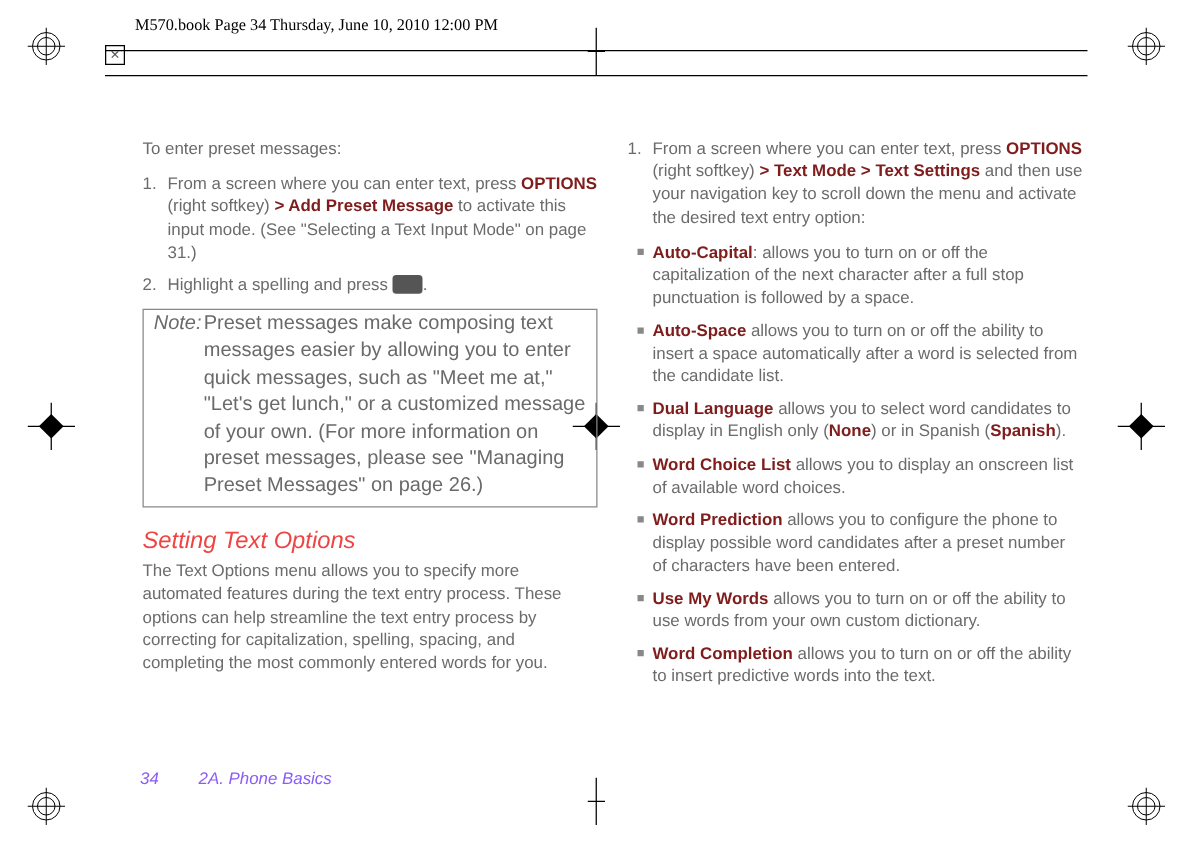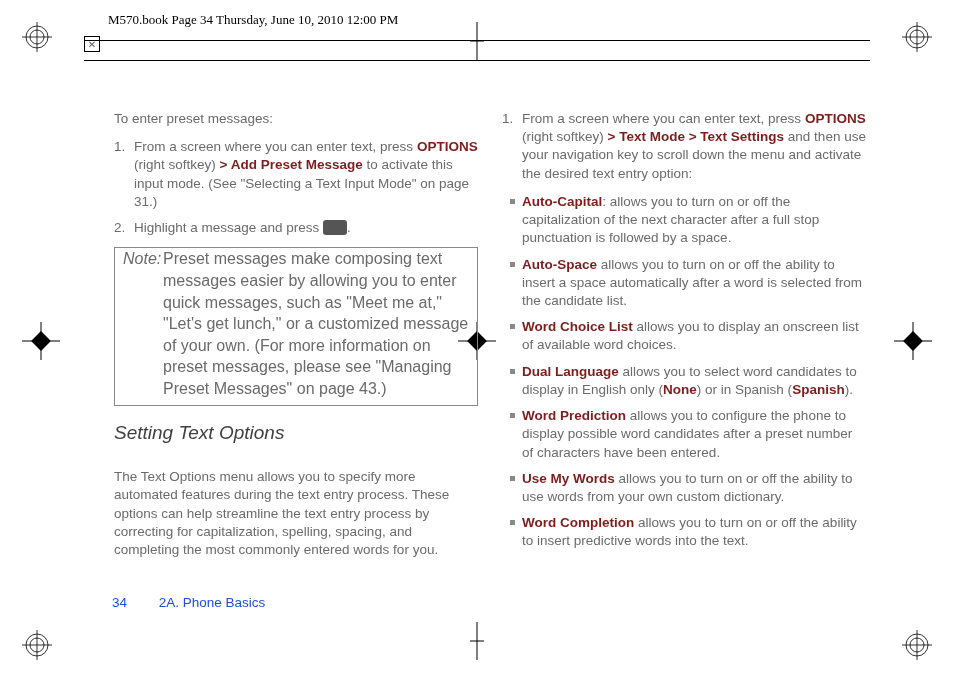--- a/index.html
+++ b/index.html
@@ -101,39 +101,40 @@
     margin: 6px 0 14px 0;
     display: flex;
     gap: 6px;
     color:#6a6a6a;
   }
   .note-box .note-lbl { font-style: italic; min-width: 34px; }
   .note-box .note-body { font-style: normal; }
   .section-hd {
     font-style: italic;
     font-size: 19px;
-    color: #404040;
-    margin: 2px 0 22px 0;
+    color: #ef4444;
+    margin: 2px 0 2px 0;
     font-weight: 400;
   }
   .body-p { margin-bottom: 10px; }
   ul.opts { list-style: none; padding:0; margin-left: 8px; }
   ul.opts > li { position: relative; padding-left: 12px; margin-bottom: 8px; }
   ul.opts > li::before {
     content: "";
     position: absolute;
     left: 0; top: 6px;
     width: 5px; height: 5px;
     background: #888;
   }
   .footer {
     position: absolute;
-    bottom: 72px;
+    bottom: 52px;
     left: 112px;
-    color:#1d4ed8;
+    font-style: italic;
+    color:#8b5cf6;
     font-size: 13.5px;
   }
   .footer .pn { margin-right: 28px; }
 </style>
 </head>
 <body>
 
 <div class="crop-mark cm-tl">
   <svg viewBox="0 0 30 30">
       <circle cx="15" cy="15" r="11" fill="none" stroke="#000" stroke-width="0.8"></circle>
@@ -210,43 +211,43 @@
 <div class="page">
   <div class="col">
     <div class="lead">To enter preset messages:</div>
     <ol class="steps">
       <li>
         <span class="num">1.</span>
         <span>From a screen where you can enter text, press </span><span class="bold">OPTIONS</span><span> (right softkey) </span><span class="bold chev">&gt;</span><span class="bold"> Add Preset Message</span><span> to activate this input mode. (See "Selecting a Text Input Mode" on page 31.)</span>
       </li>
       <li>
         <span class="num">2.</span>
-        <span>Highlight a message and press </span><span class="ok-key"></span><span>.</span>
+        <span>Highlight a spelling and press </span><span class="ok-key"></span><span>.</span>
       </li>
     </ol>
     <div class="note-box">
       <div class="note-lbl">Note:</div>
-      <div class="note-body">Preset messages make composing text messages easier by allowing you to enter quick messages, such as "Meet me at," "Let's get lunch," or a customized message of your own. (For more information on preset messages, please see "Managing Preset Messages" on page 43.)</div>
+      <div class="note-body">Preset messages make composing text messages easier by allowing you to enter quick messages, such as "Meet me at," "Let's get lunch," or a customized message of your own. (For more information on preset messages, please see "Managing Preset Messages" on page 26.)</div>
     </div>
     <div class="section-hd">Setting Text Options</div>
     <div class="body-p">The Text Options menu allows you to specify more automated features during the text entry process. These options can help streamline the text entry process by correcting for capitalization, spelling, spacing, and completing the most commonly entered words for you.</div>
   </div>
 
   <div class="col">
     <ol class="steps">
       <li>
         <span class="num">1.</span>
         <span>From a screen where you can enter text, press </span><span class="bold">OPTIONS</span><span> (right softkey) </span><span class="bold chev">&gt;</span><span class="bold"> Text Mode </span><span class="bold chev">&gt;</span><span class="bold"> Text Settings</span><span> and then use your navigation key to scroll down the menu and activate the desired text entry option:</span>
       </li>
     </ol>
     <ul class="opts">
       <li><span class="bold">Auto-Capital</span><span>: allows you to turn on or off the capitalization of the next character after a full stop punctuation is followed by a space.</span></li>
       <li><span class="bold">Auto-Space</span><span> allows you to turn on or off the ability to insert a space automatically after a word is selected from the candidate list.</span></li>
+      <li><span class="bold">Dual Language</span><span> allows you to select word candidates to display in English only (</span><span class="bold">None</span><span>) or in Spanish (</span><span class="bold">Spanish</span><span>).</span></li>
       <li><span class="bold">Word Choice List</span><span> allows you to display an onscreen list of available word choices.</span></li>
-      <li><span class="bold">Dual Language</span><span> allows you to select word candidates to display in English only (</span><span class="bold">None</span><span>) or in Spanish (</span><span class="bold">Spanish</span><span>).</span></li>
       <li><span class="bold">Word Prediction</span><span> allows you to configure the phone to display possible word candidates after a preset number of characters have been entered.</span></li>
       <li><span class="bold">Use My Words</span><span> allows you to turn on or off the ability to use words from your own custom dictionary.</span></li>
       <li><span class="bold">Word Completion</span><span> allows you to turn on or off the ability to insert predictive words into the text.</span></li>
     </ul>
   </div>
 </div>
 
 <div class="footer">
   <span class="pn">34</span>
   <span>2A. Phone Basics</span>

